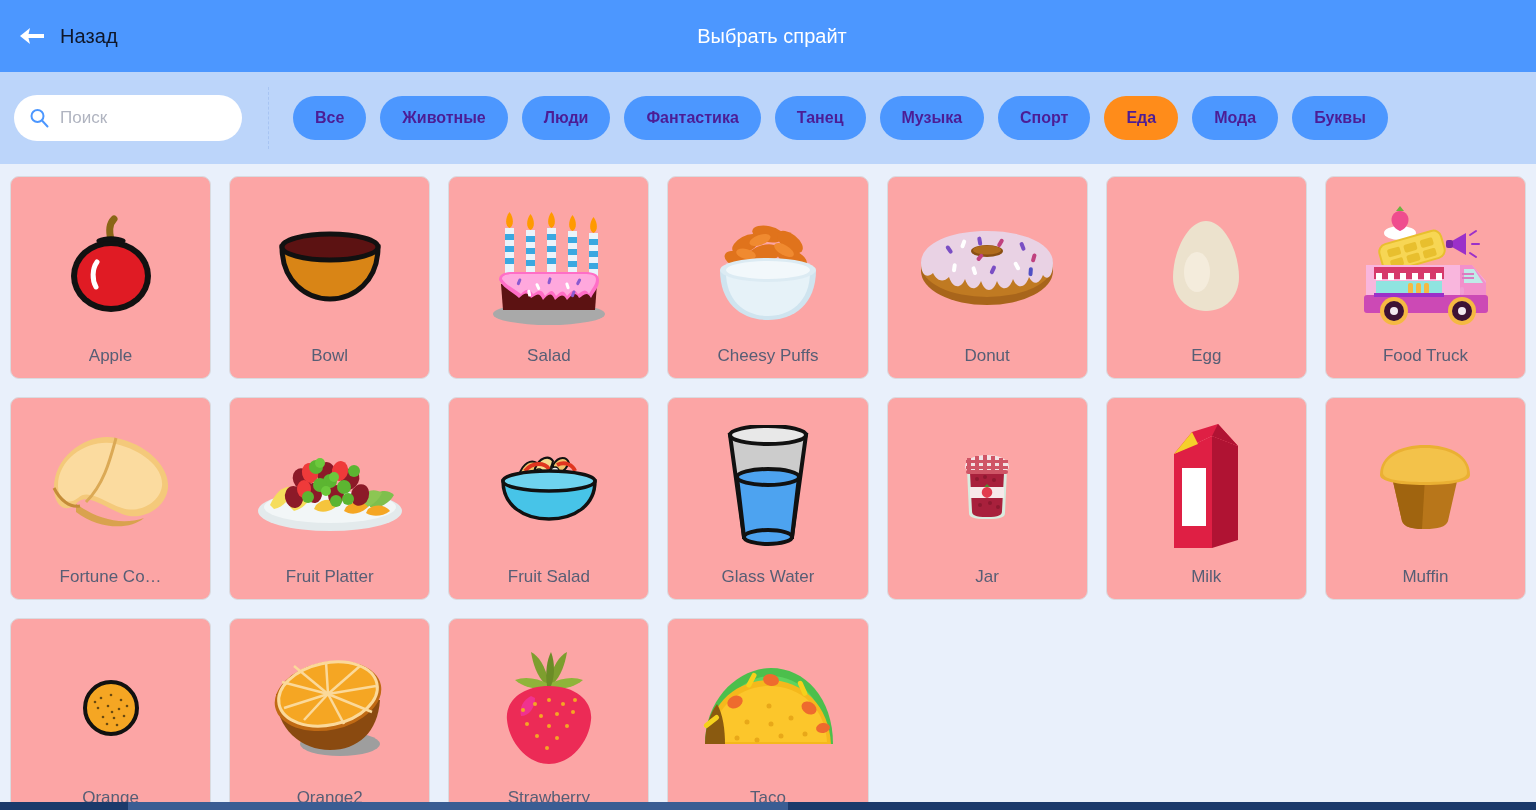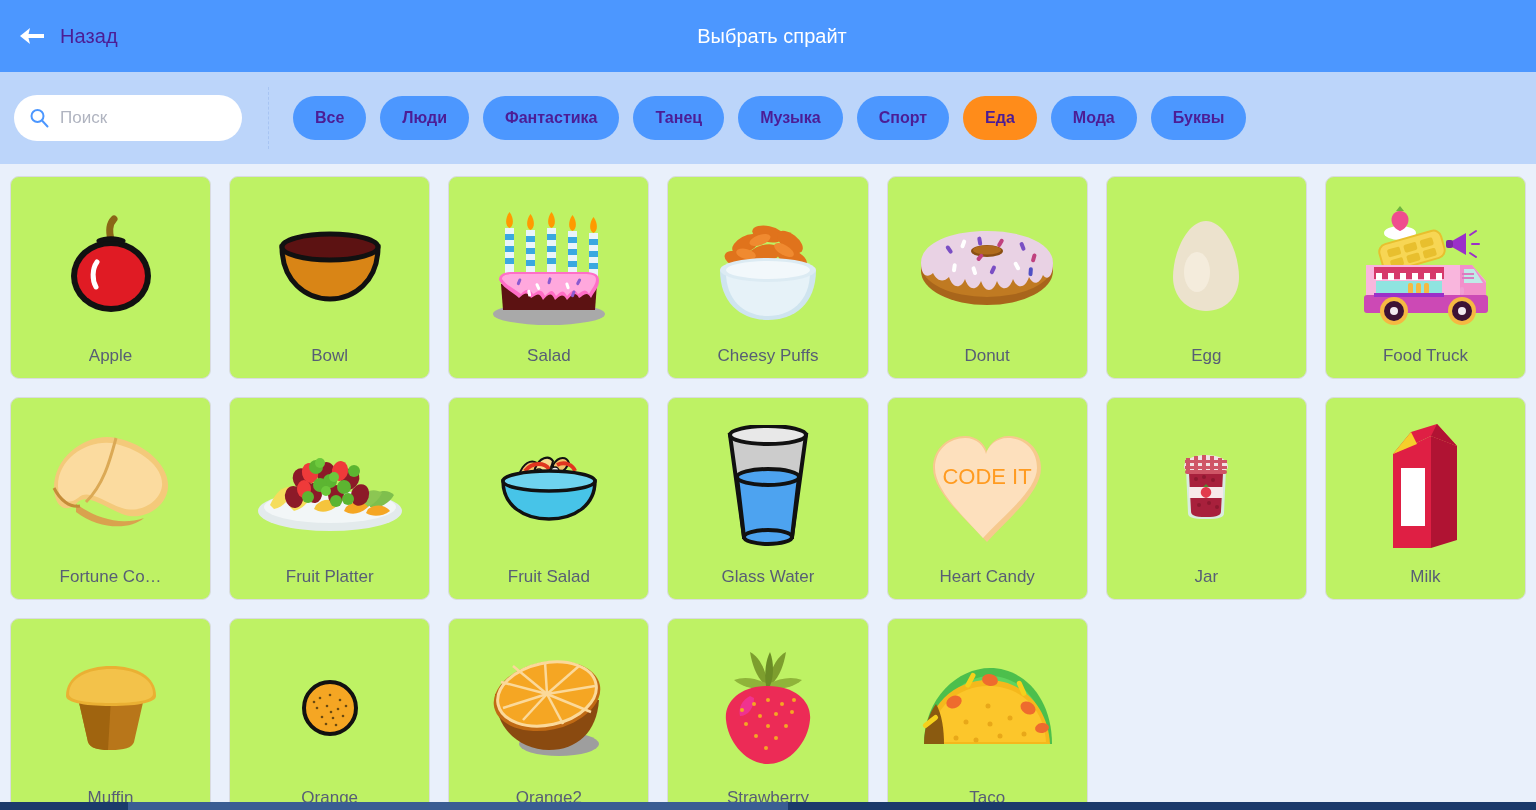--- a/index.html
+++ b/index.html
@@ -21,21 +21,21 @@
   .back-btn {
     display: flex;
     align-items: center;
     gap: 14px;
     padding-left: 18px;
     cursor: pointer;
     z-index: 2;
   }
   .back-arrow { width: 28px; height: 22px; flex: none; }
   .back-label {
-    color: #4c1d95;
+    color: #0f172a;
     font-size: 20px;
     letter-spacing: .1px;
   }
   .header-title {
     position: absolute;
     left: 8px; right: 0;
     text-align: center;
     color: #fff;
     font-size: 20px;
     pointer-events: none;
@@ -107,21 +107,21 @@
     overflow: hidden;
     padding: 12px 10px 0 10px;
     background: #e9f0fb;
   }
   .grid {
     display: grid;
     grid-template-columns: repeat(7, 1fr);
     gap: 18px 18px;
   }
   .card {
-    background: #bef264;
+    background: #fca5a5;
     border: 1px solid #d9dbe0;
     border-radius: 9px;
     height: 203px;
     display: flex;
     flex-direction: column;
     align-items: center;
     justify-content: space-between;
     padding: 2px 6px 12px 6px;
     cursor: pointer;
   }
@@ -180,20 +180,21 @@
       <svg viewBox="0 0 22 22" width="22" height="22">
         <circle cx="9.5" cy="9" r="6" fill="none" stroke="#4c97ff" stroke-width="2"></circle>
         <line x1="14" y1="13.5" x2="19.5" y2="19.5" stroke="#4c97ff" stroke-width="2" stroke-linecap="round"></line>
       </svg>
     </span>
     <input class="search-input" type="text" placeholder="Поиск" style="">
   </div>
   <div class="divider"></div>
   <div class="tags">
     <button class="tag">Все</button>
+    <button class="tag">Животные</button>
     <button class="tag">Люди</button>
     <button class="tag">Фантастика</button>
     <button class="tag">Танец</button>
     <button class="tag">Музыка</button>
     <button class="tag">Спорт</button>
     <button class="tag active">Еда</button>
     <button class="tag">Мода</button>
     <button class="tag">Буквы</button>
   </div>
 </div>
@@ -521,32 +522,20 @@
         <path d="M8 10 L84 10 L70 112 L22 112 Z" fill="#cccccc" stroke="#111" stroke-width="4"></path>
         <path d="M15 52 L77 52 L70 112 L22 112 Z" fill="#4da3f0" stroke="#111" stroke-width="4"></path>
         <ellipse cx="46" cy="52" rx="31" ry="8" fill="#4da3f0" stroke="#111" stroke-width="4"></ellipse>
         <ellipse cx="46" cy="112" rx="24" ry="7" fill="#4da3f0" stroke="#111" stroke-width="4"></ellipse>
         <ellipse cx="46" cy="10" rx="38" ry="9" fill="#e8e8e8" stroke="#111" stroke-width="4"></ellipse>
       </svg>
     </div>
     <div class="card-label">Glass Water</div>
   </div>
 
-  <div class="card">
-    <div class="card-art">
-      <svg width="124" height="122" viewBox="0 0 124 122">
-        <path d="M62 116 C40 92 8 66 8 42 C8 22 24 10 40 10 C52 10 60 18 62 26
-                 C64 18 72 10 84 10 C100 10 116 22 116 42 C116 66 84 92 62 116 Z" fill="#f6c98e"></path>
-        <path d="M58 112 C38 90 10 64 10 42 C10 23 25 12 40 12 C52 12 59 20 61 28
-                 C63 20 71 12 83 12 C98 12 112 23 112 42 C112 64 78 90 58 112 Z" fill="#fde0bd"></path>
-        <text x="62" y="58" font-family="Liberation Sans, sans-serif" font-size="22" fill="#ff9b21" text-anchor="middle">CODE IT</text>
-      </svg>
-    </div>
-    <div class="card-label">Heart Candy</div>
-  </div>
 
   <div class="card">
     <div class="card-art">
       <svg width="60" height="68" viewBox="0 0 60 68">
         <path d="M10 16 L50 16 L48 60 C48 64 44 66 30 66 C16 66 12 64 12 60 Z" fill="#d8ecdf"></path>
         <path d="M13 20 L47 20 L45 58 C45 62 42 64 30 64 C18 64 15 62 15 58 Z" fill="#a8203c"></path>
         <rect x="13" y="34" width="34" height="11" fill="#f7e9ea"></rect>
         <path d="M30 34 C34 34 36 38 35 41 C34 44 30 45 30 45 C30 45 26 44 25 41 C24 38 26 34 30 34 Z" fill="#e23b4e"></path>
         <path d="M27 34 L33 34 L30 31 Z" fill="#4f8c2f"></path>
         <g fill="#8d1830">

